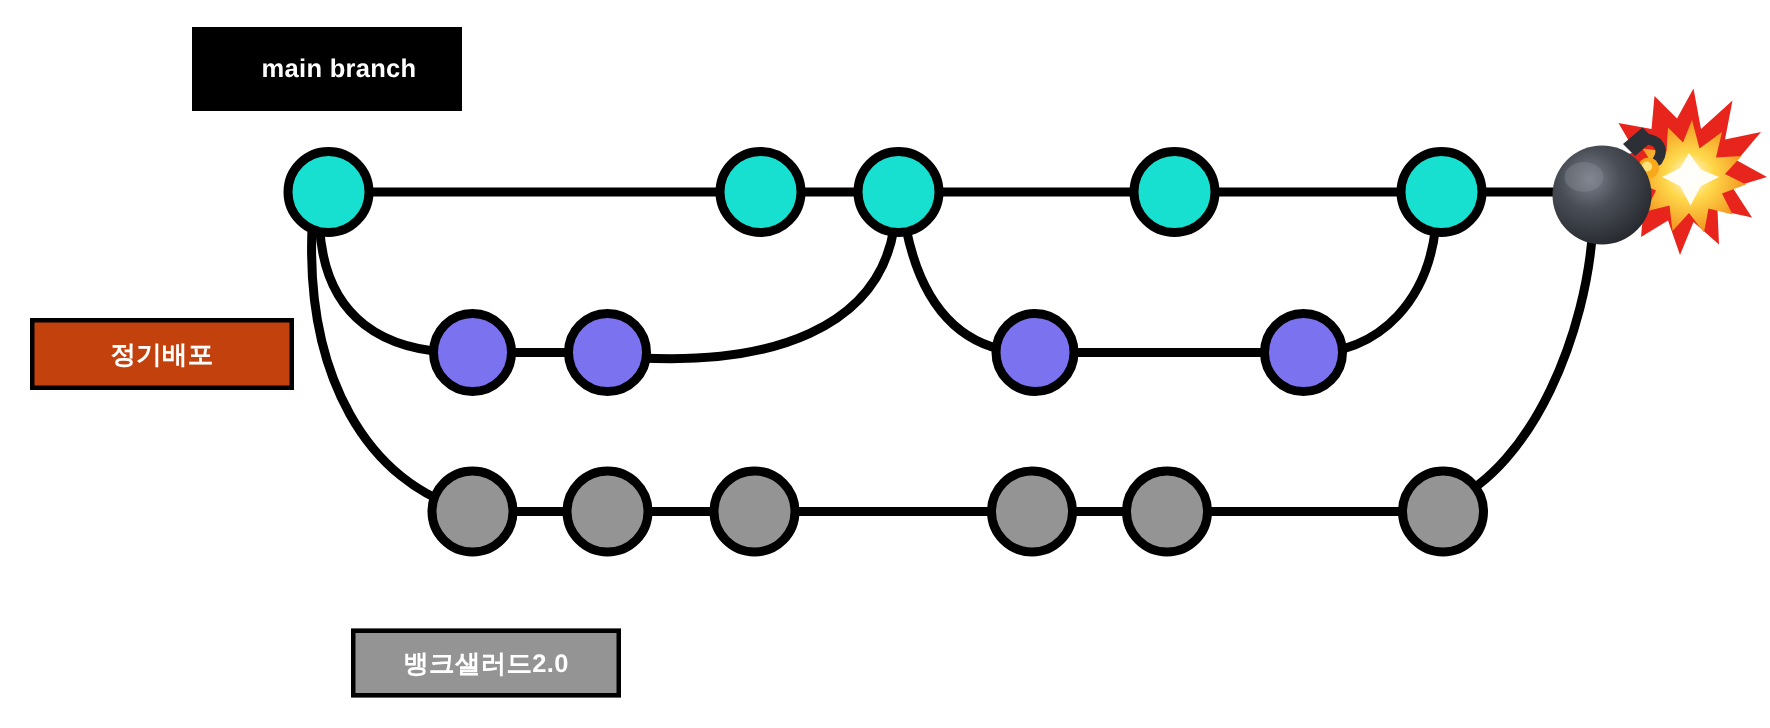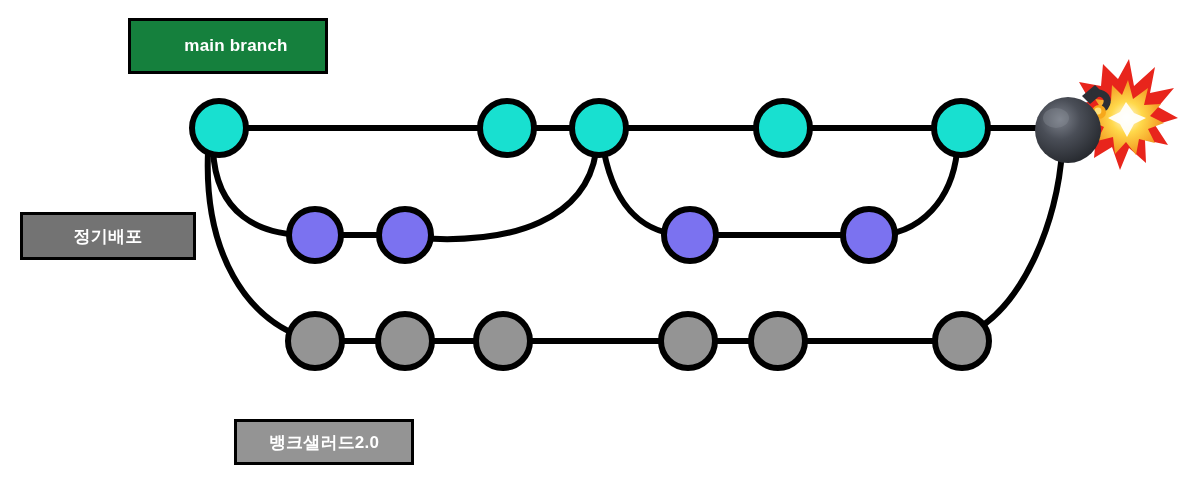--- a/index.html
+++ b/index.html
@@ -28,32 +28,32 @@
     display: flex;
     align-items: center;
     justify-content: center;
     color: #ffffff;
     font-weight: bold;
     letter-spacing: 0.2px;
   }
   #legend-main {
     left: 128px;
     top: 18px;
-    width: 200px;
+    width: 180px;
     height: 56px;
-    background: #15803d;
+    background: #000000;
     font-size: 17px;
     padding-left: 16px;
   }
   #legend-deploy {
     left: 20px;
     top: 212px;
     width: 176px;
     height: 48px;
-    background: #737373;
+    background: #c2410c;
     font-size: 17px;
   }
   #legend-banksalad {
     left: 222px;
     top: 419px;
     width: 180px;
     height: 46px;
     background: #949494;
     font-size: 17px;
     margin-left: 12px;

